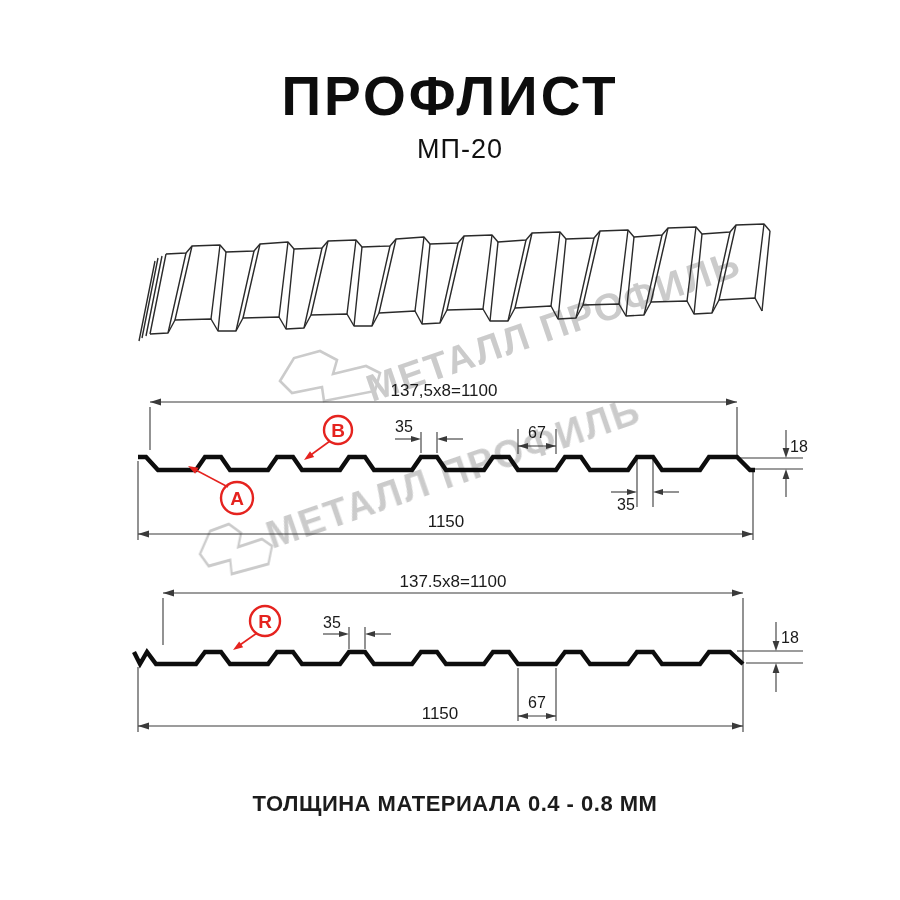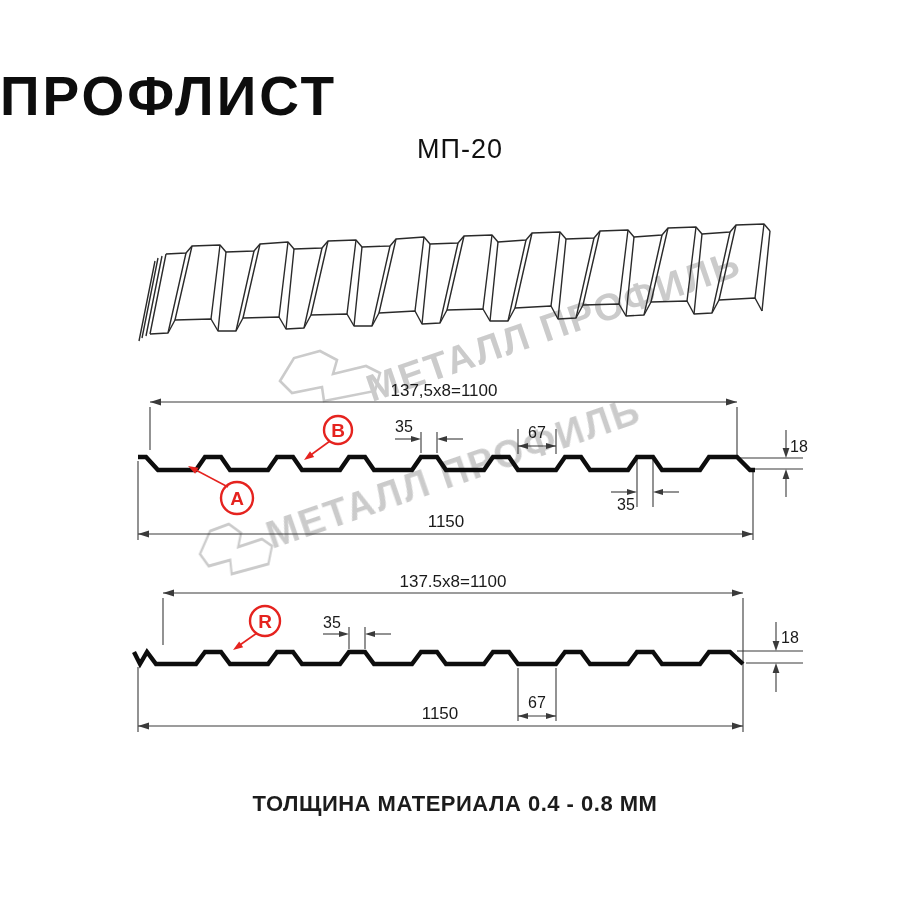--- a/index.html
+++ b/index.html
@@ -1,18 +1,18 @@
 <!DOCTYPE html>
 <html><head>
 <meta charset="utf-8">
 <style>
   html,body{margin:0;padding:0;background:#ffffff;}
   .page{position:relative;width:900px;height:900px;background:#fff;overflow:hidden;
         font-family:"Liberation Sans", sans-serif;}
-  .title{position:absolute;top:64px;left:0;width:900px;
+  .title{position:absolute;top:64px;left:0;width:900px;text-align:center;
          font-size:55px;font-weight:bold;letter-spacing:3px;color:#0d0d0d;margin:0;}
   .subtitle{position:absolute;top:134px;left:0;width:900px;text-align:center;
          font-size:27px;font-weight:normal;letter-spacing:1px;color:#111;margin:0;padding-left:10px;}
   .footnote{position:absolute;top:786px;left:0;width:900px;text-align:center;
          font-size:22px;font-weight:600;letter-spacing:0.5px;color:#1c1c1c;margin:5px;}
   svg{position:absolute;left:0;top:0;}
   svg text{font-family:"Liberation Sans", sans-serif;}
   .dimtxt{font-size:17px;fill:#1a1a1a;}
   .dimtxt-s{font-size:16px;fill:#1a1a1a;}
   .redtxt{font-size:19px;font-weight:bold;fill:#e5231f;}

